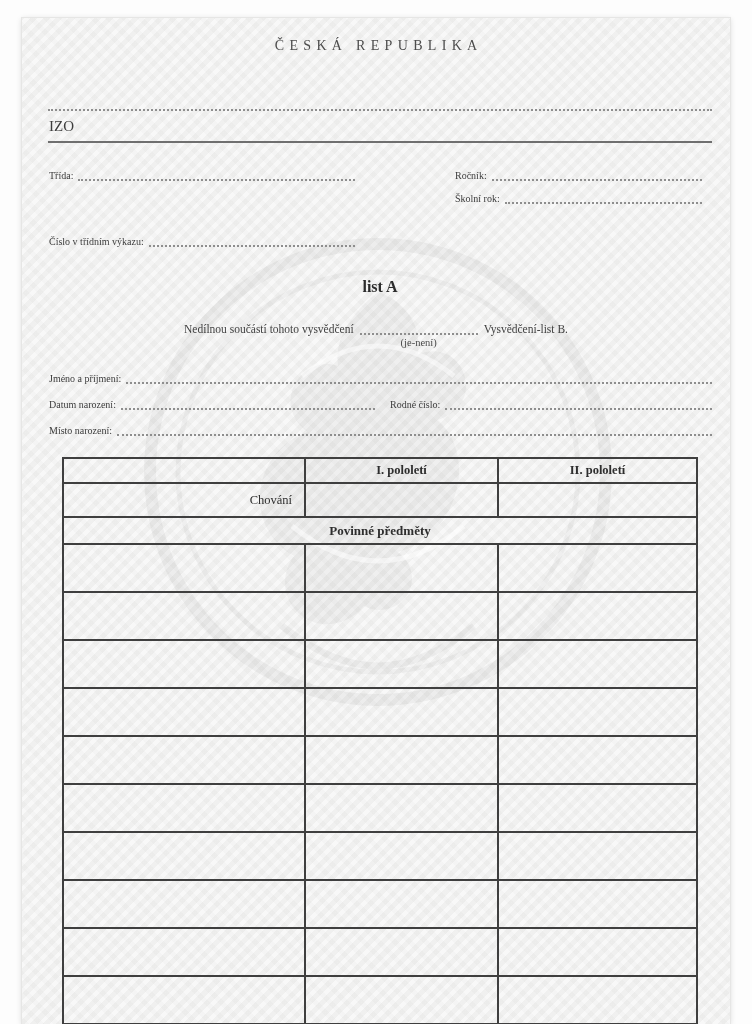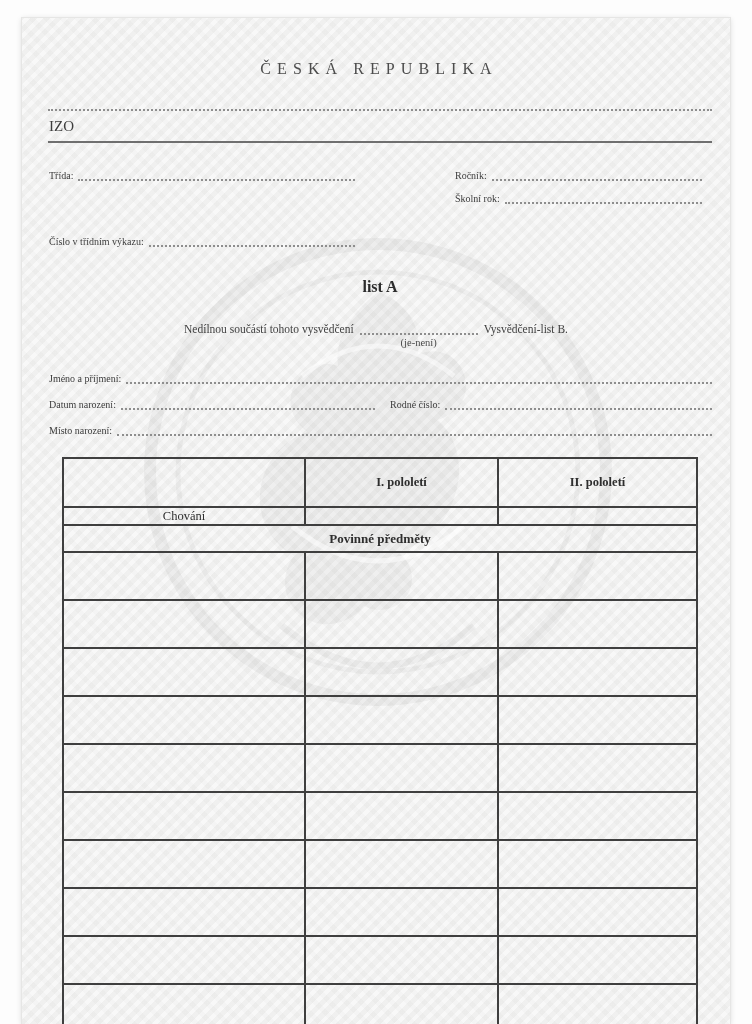--- a/index.html
+++ b/index.html
@@ -28,23 +28,22 @@
   .watermark {
     position: absolute; left: 110px; top: 178px;
     width: 492px; height: 552px;
     pointer-events: none;
   }
 
   
   .country-title {
     position: absolute; top: 20px; left: 0; width: 100%;
     text-align: center;
-    font-size: 16px; letter-spacing: 0.38em; text-indent: 0.38em;
+    font-size: 14px; letter-spacing: 0.38em; text-indent: 0.38em;
     color: #4c4c4c;
-    margin-top: 22px;
   }
   .rule-dotted-top {
     position: absolute; top: 91px; left: 26px; width: 664px;
     border-top: 2px dotted #8e8e8e; height: 0;
   }
   .izo-label {
     position: absolute; top: 100px; left: 27px;
     font-size: 15px; color: #3d3d3d;
   }
   .izo-rule {
@@ -103,22 +102,22 @@
   }
   table.grades col.c1 { width: 242px; }
   table.grades col.c2 { width: 193px; }
   table.grades col.c3 { width: 199px; }
   table.grades th, table.grades td {
     border: 2px solid #3f3f3f;
     padding: 0 12px;
     background: transparent;
   }
   table.grades { border: 2.5px solid #3a3a3a; }
-  tr.hdr  th { height: 22px; font-weight: bold; text-align: center; padding: 16px 4px; }
-  tr.beh  td { height: 18px; text-align: center; }
+  tr.hdr  th { height: 22px; font-weight: bold; text-align: center; padding: 4px 4px; }
+  tr.beh  td { height: 34px; text-align: right; }
   tr.band td { height: 27px; text-align: center; font-weight: bold; font-size: 13px; }
   tr.empty td { height: 48px; }
 </style>
 </head>
 <body>
 
 <div class="stage">
   <div class="paper">
 
     <svg class="watermark" viewBox="0 0 492 552" xmlns="http://www.w3.org/2000/svg">

